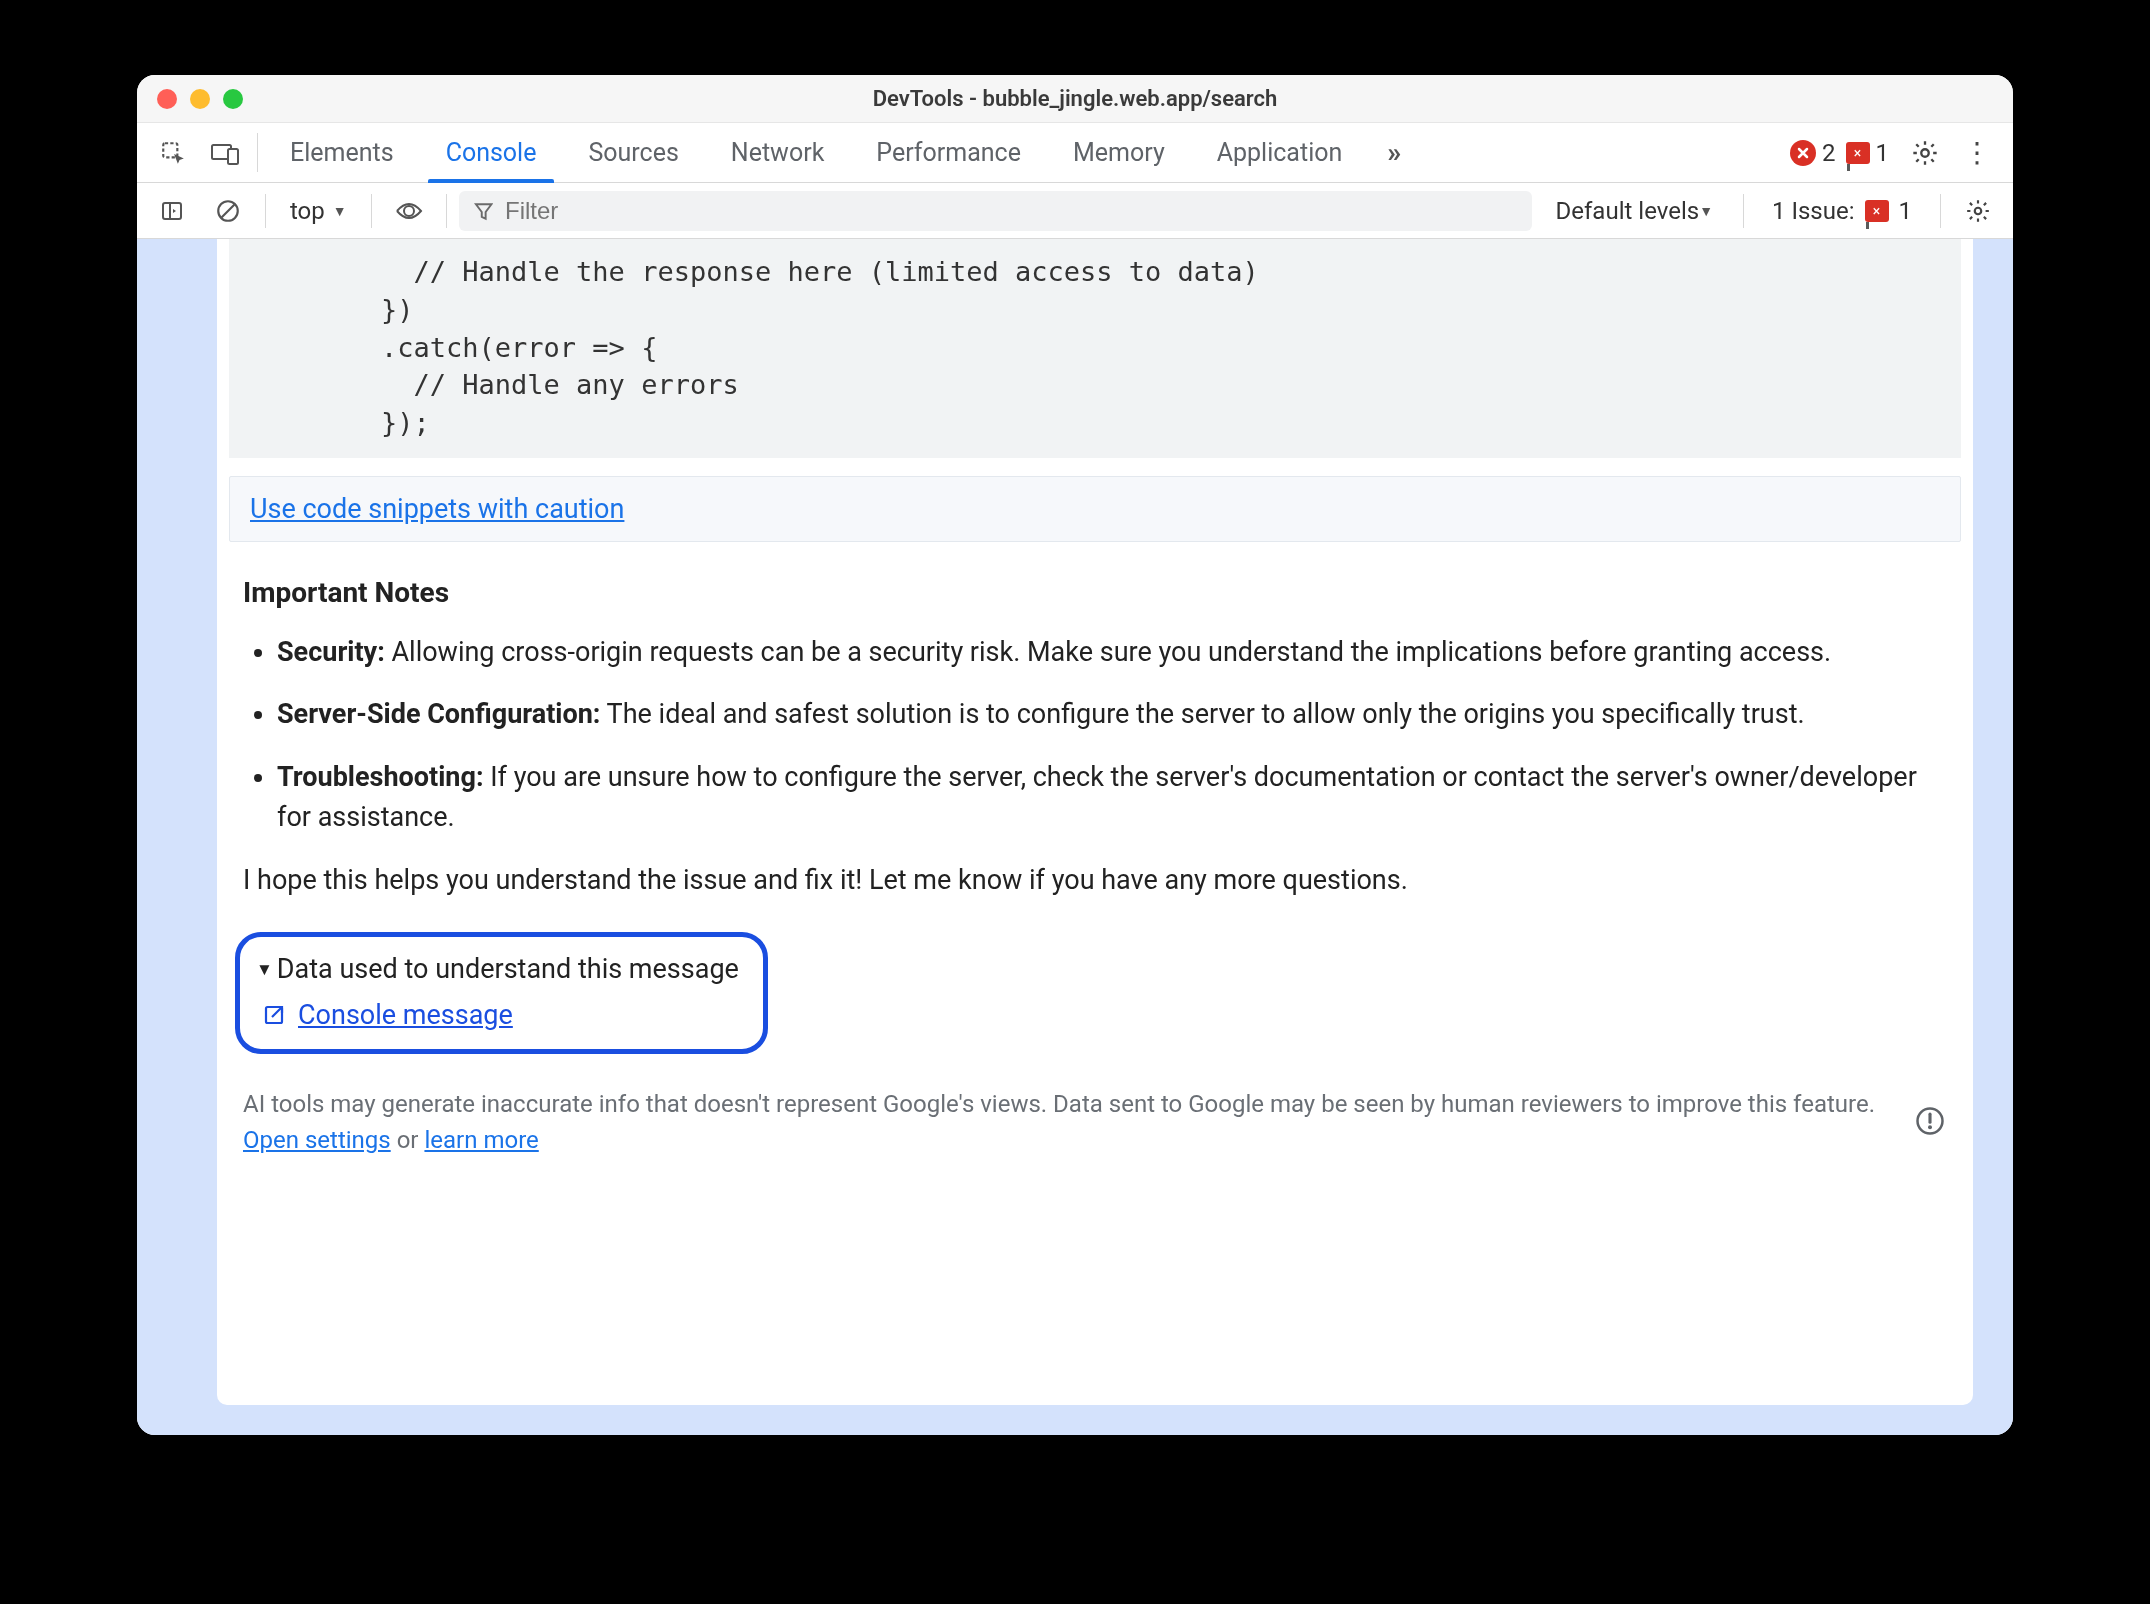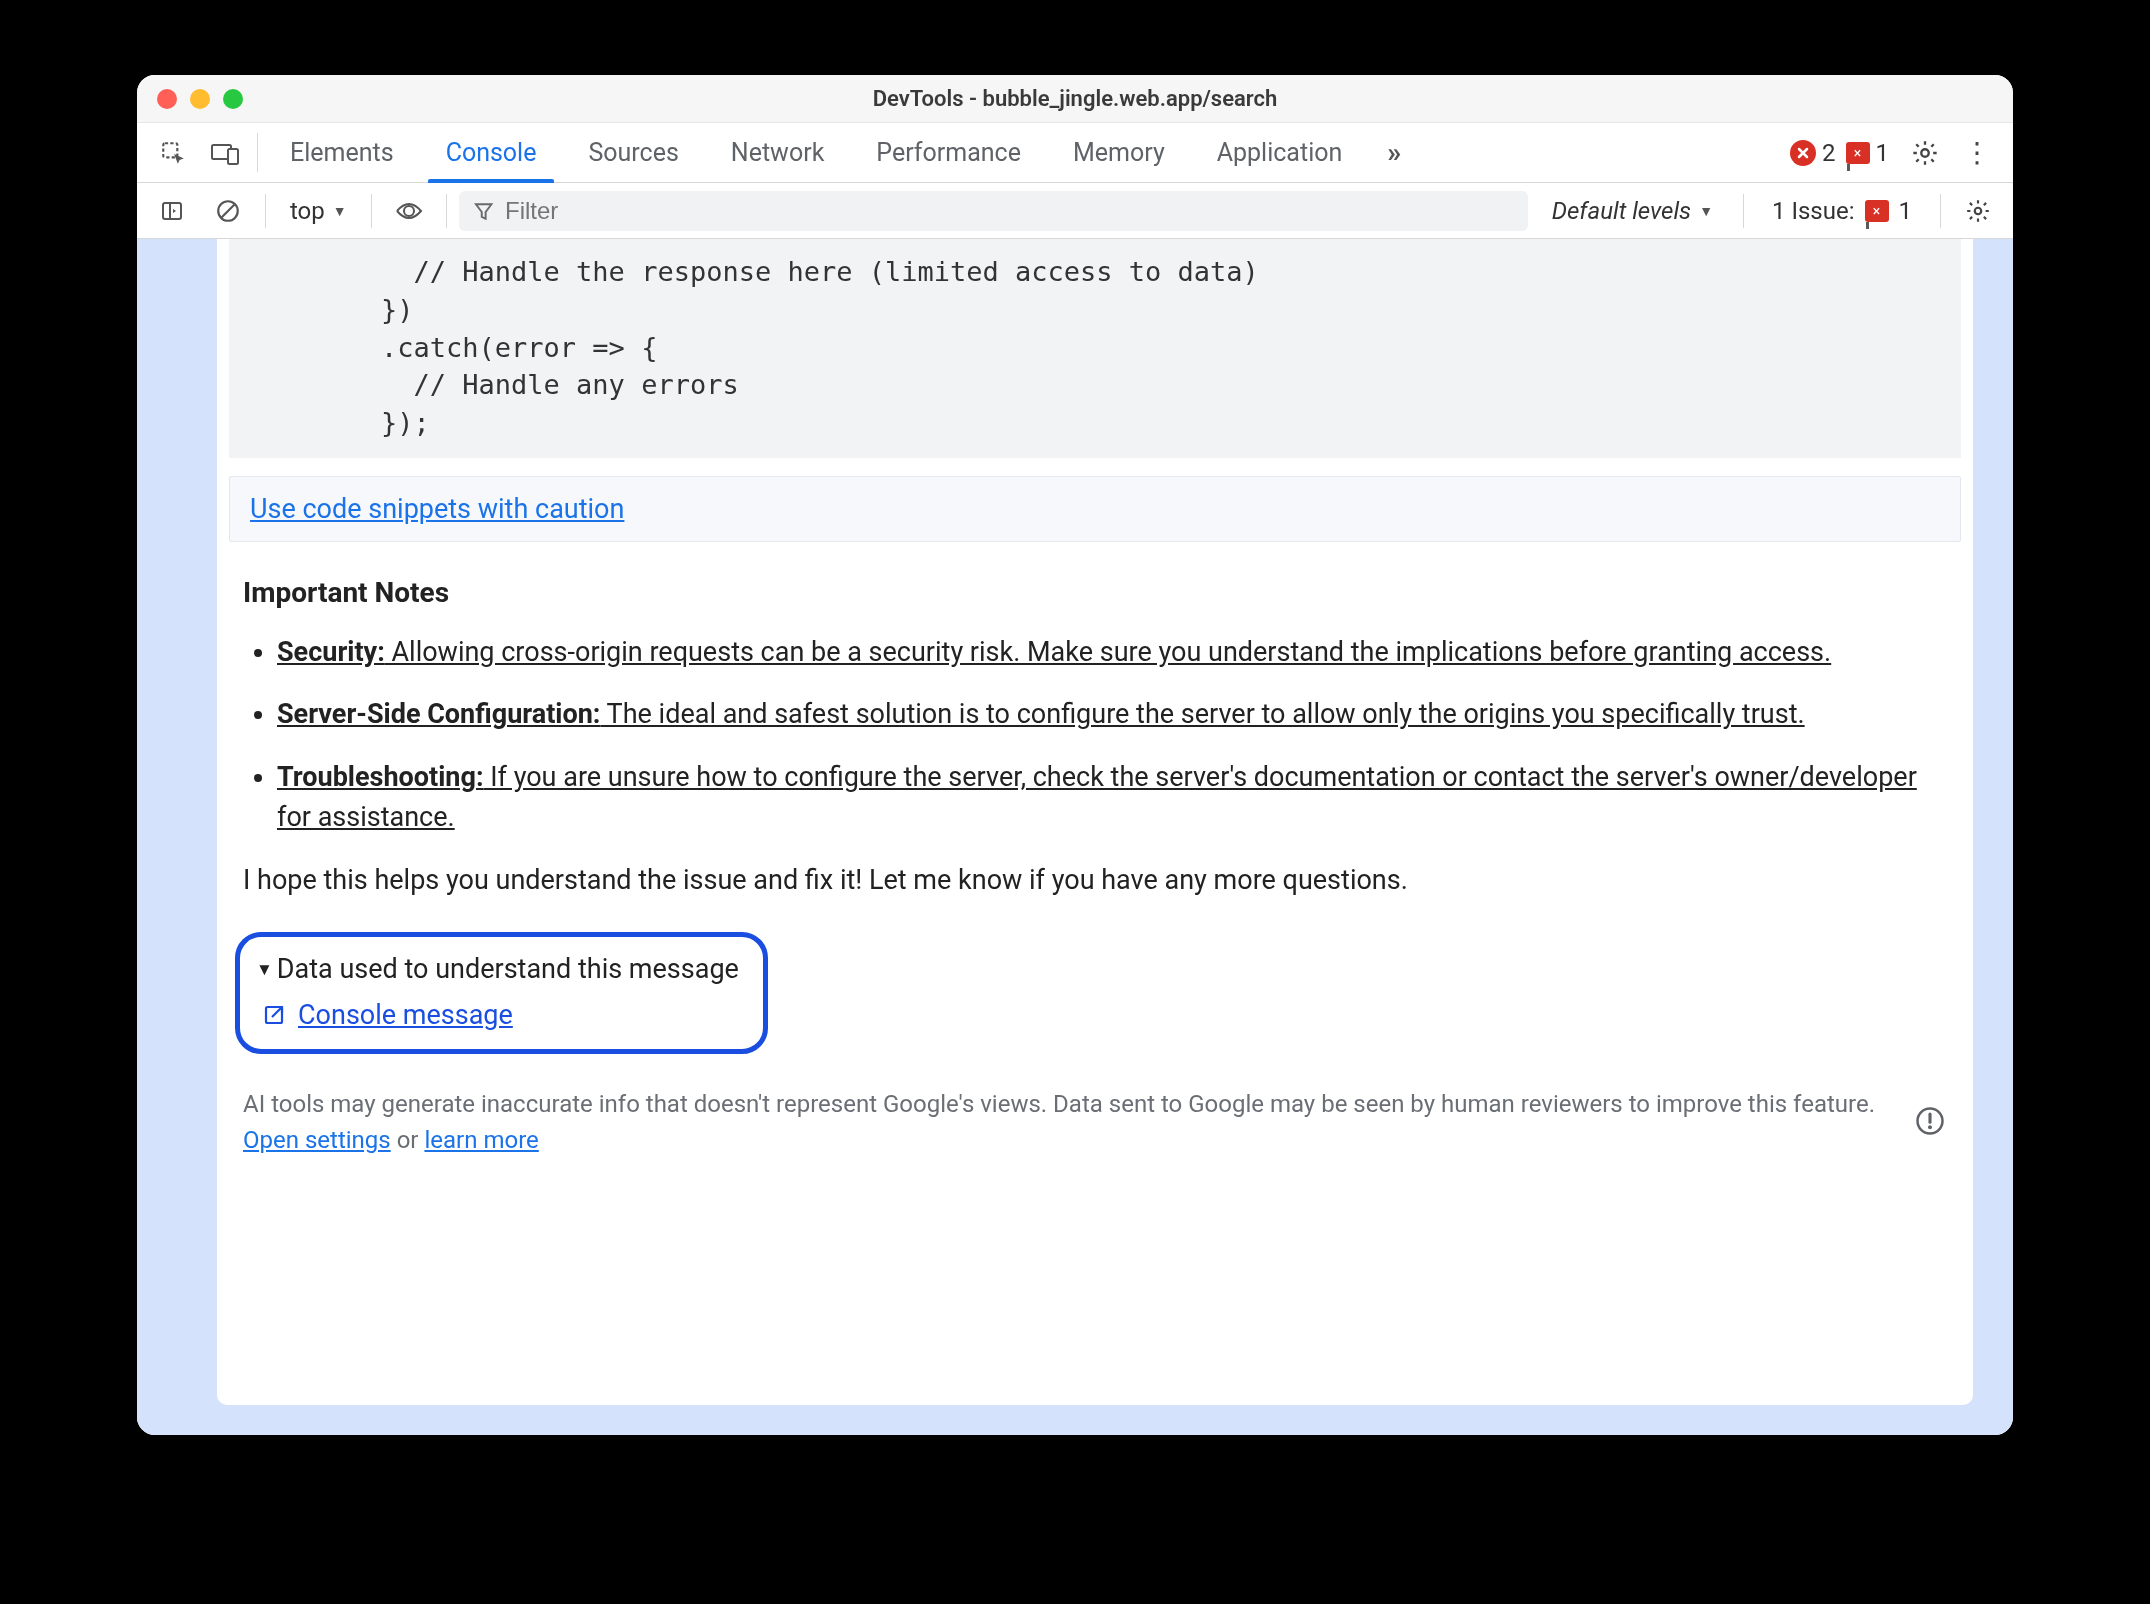--- a/index.html
+++ b/index.html
@@ -176,25 +176,24 @@
     border: none;
     background: transparent;
     font-size: 24px;
     color: #444;
     width: 100%;
     outline: none;
   }
   .levels-sel {
     display: flex;
     align-items: center;
-    gap: 8px;
+    gap: 0;
     font-size: 24px;
     color: #333;
     padding: 0 18px;
-    font-style: italic;
   }
   .issue-block {
     display: flex;
     align-items: center;
     gap: 10px;
     font-size: 24px;
     color: #333;
     padding: 0 16px;
   }
   .content {
@@ -243,21 +242,20 @@
     color: #222;
   }
   .body-text h3 {
     font-size: 28px;
     font-weight: 700;
     margin-bottom: 18px;
   }
   .body-text ul {
     padding-left: 34px;
     margin-bottom: 10px;
-    text-decoration: underline;
   }
   .body-text li {
     margin-bottom: 22px;
   }
   .body-text b { font-weight: 700; }
   .closing { margin: 12px 0 18px 0; }
   .data-ack {
     margin: 6px 18px 8px 18px;
     border: 5px solid #1a4ee0;
     border-radius: 26px;

